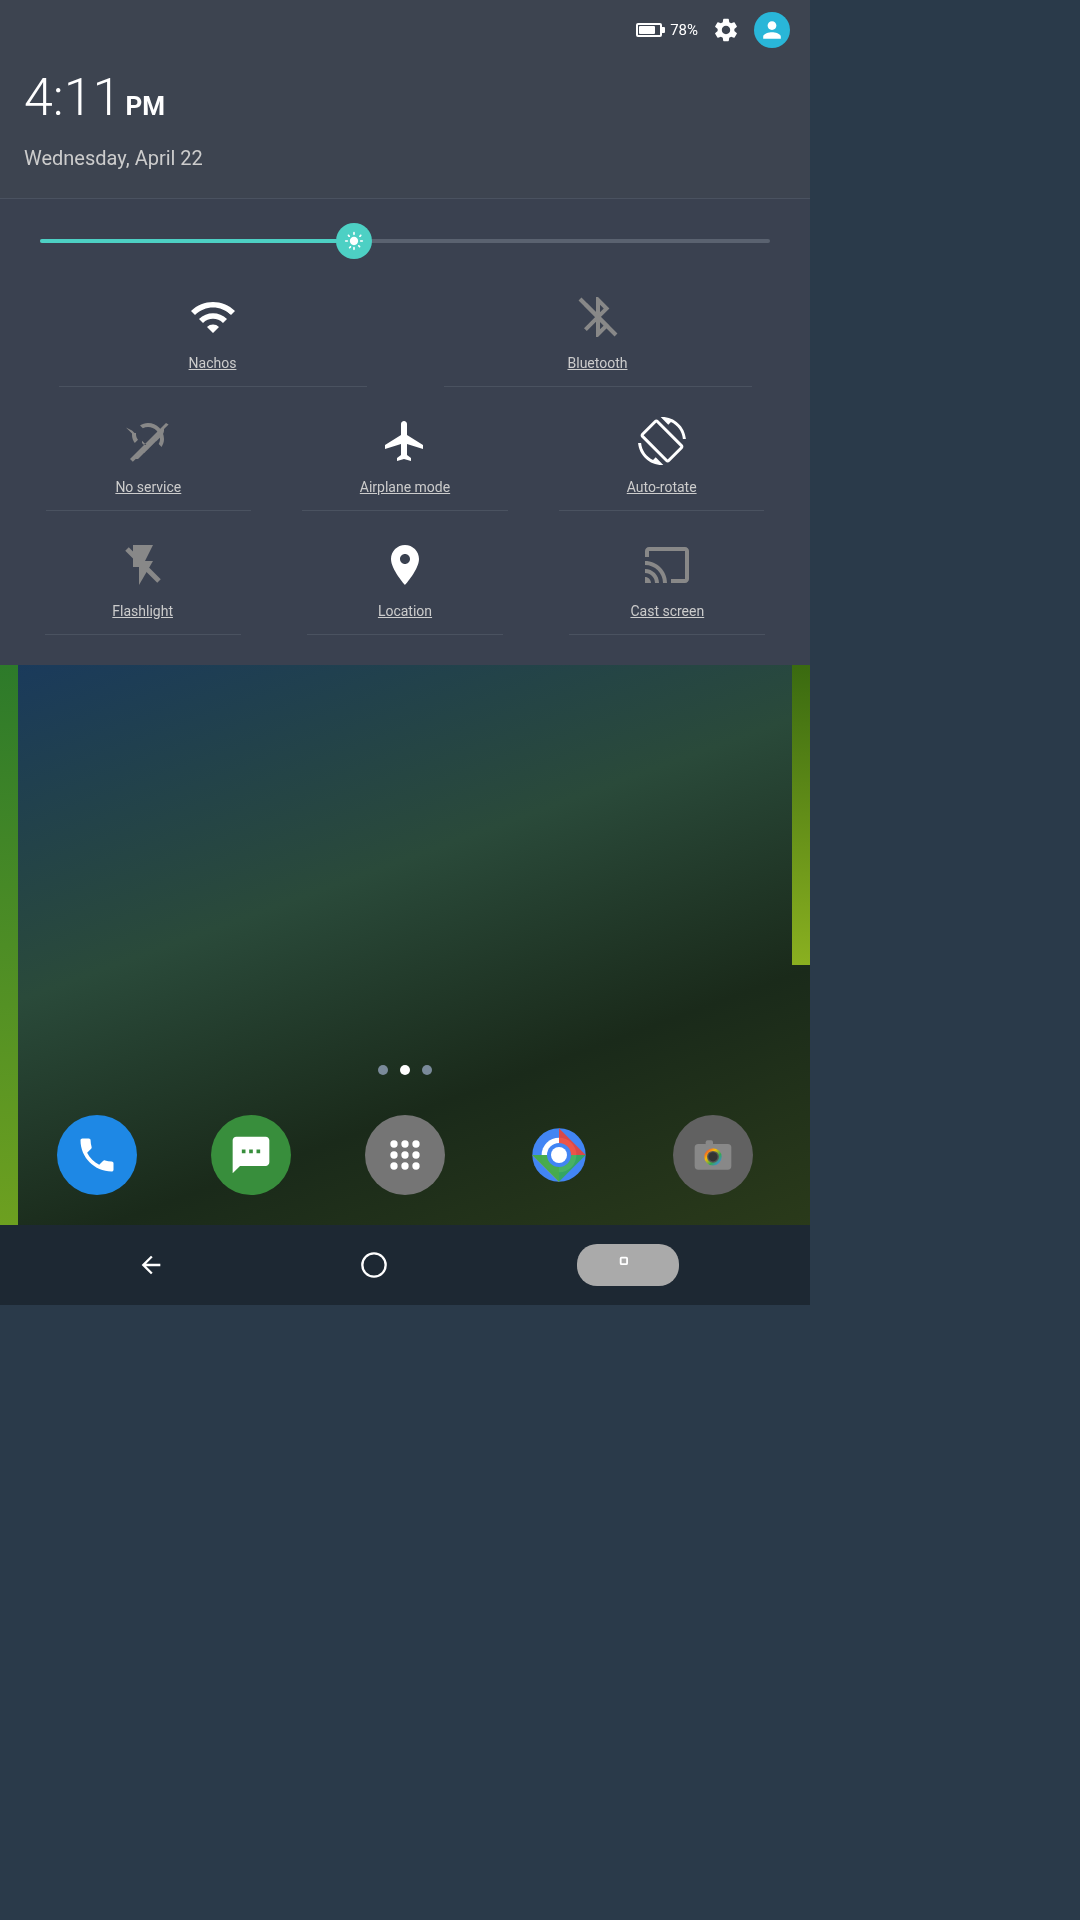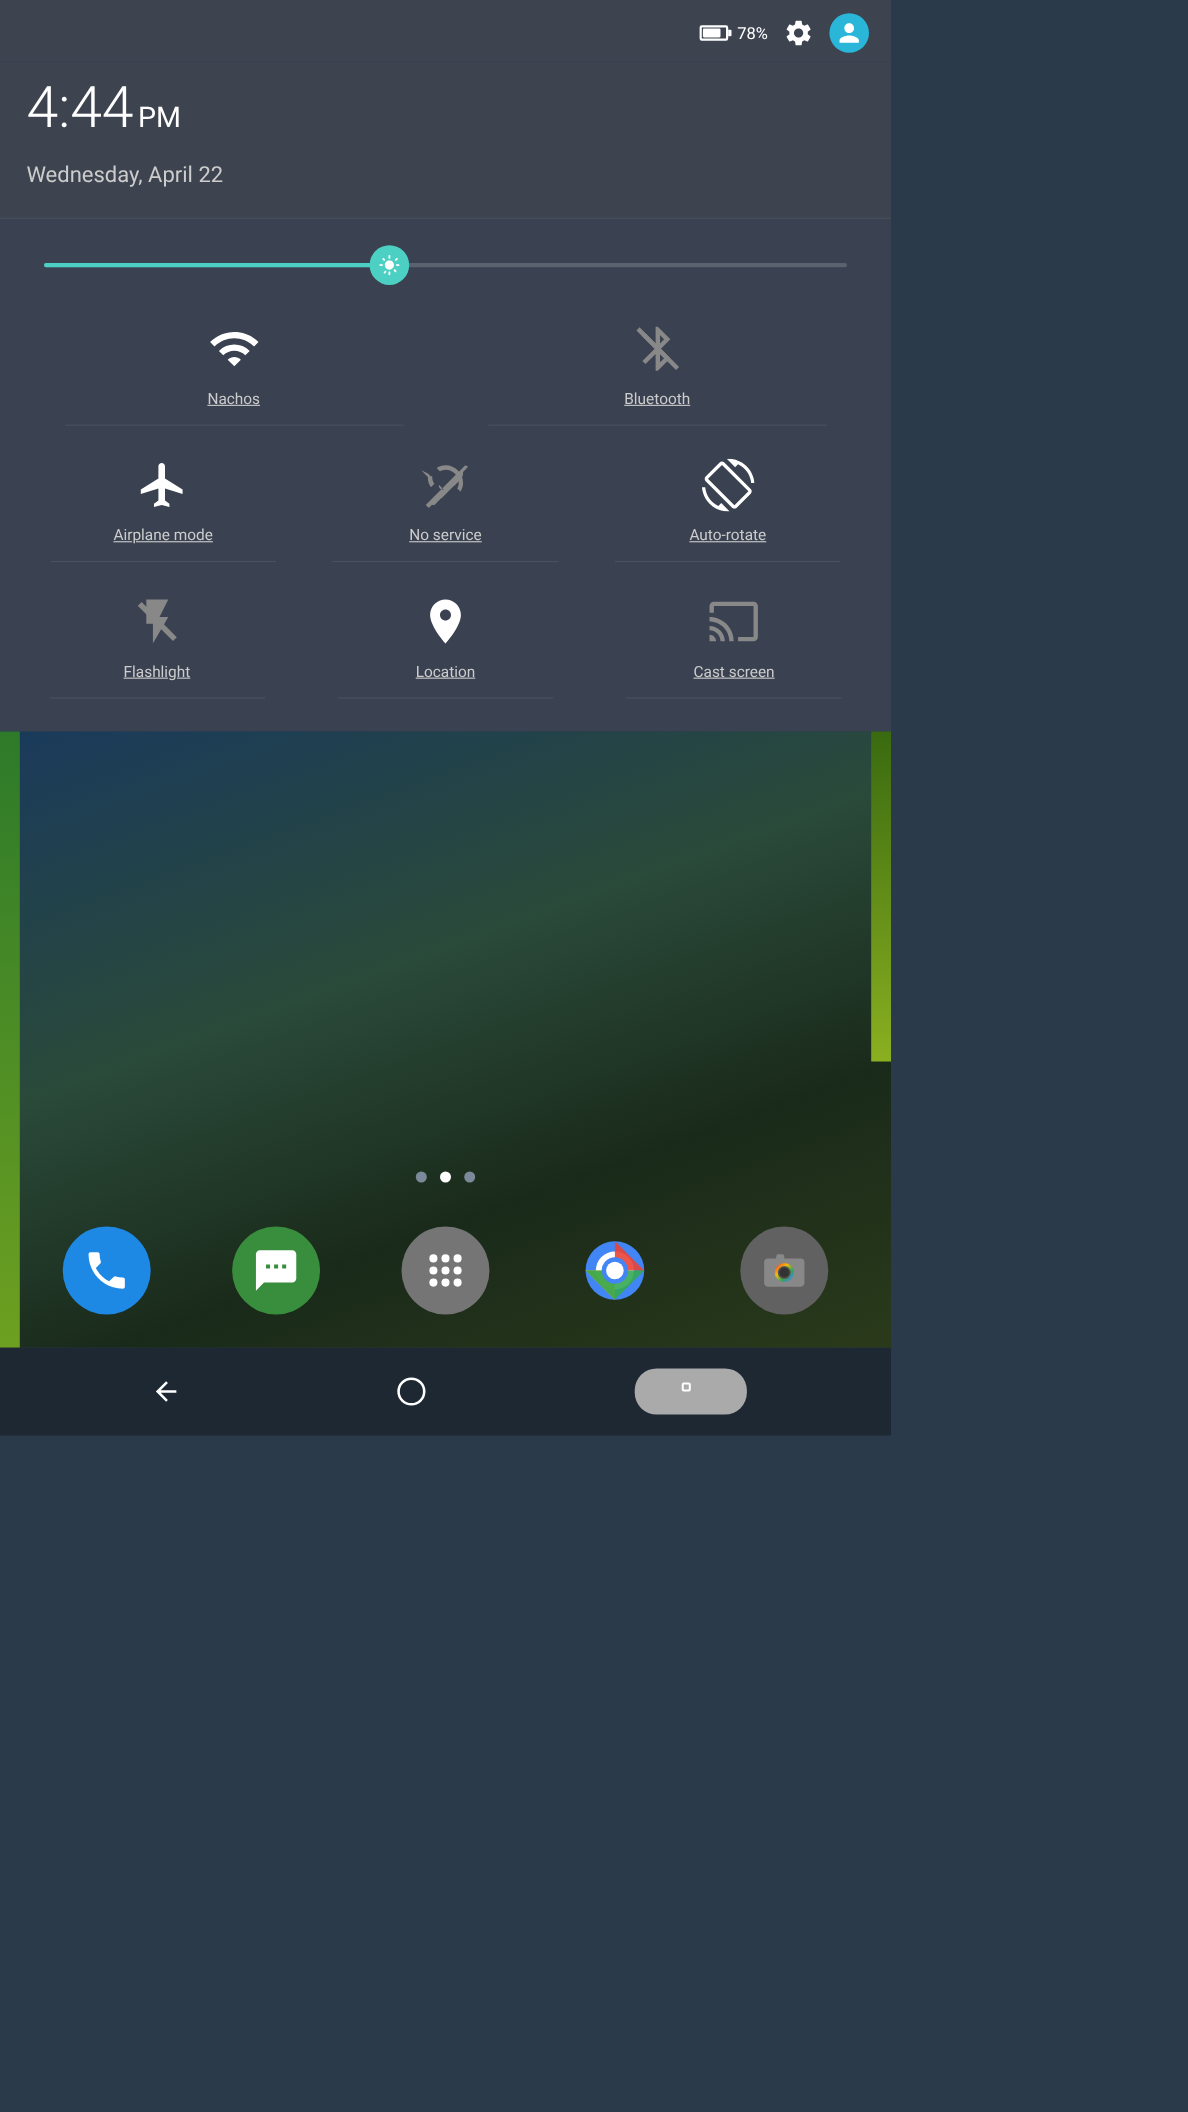--- a/index.html
+++ b/index.html
@@ -80,21 +80,21 @@
       border-bottom: 1px solid #4a5260;
     }
     .time-display {
       color: #fff;
       font-size: 52px;
       font-weight: 300;
       line-height: 1;
     }
     .time-display .period {
       font-size: 26px;
-      font-weight: 400;
+      font-weight: 700;
       margin-left: 4px;
       text-align: right;
     }
     .date-display {
       color: #ccc;
       font-size: 20px;
       margin-top: 22px;
     }
 
     
@@ -308,21 +308,21 @@
   </div>
   <div class="account-avatar">
     <svg width="22" height="22" viewBox="0 0 24 24" fill="white">
       <path d="M12 12c2.7 0 4.8-2.1 4.8-4.8S14.7 2.4 12 2.4 7.2 4.5 7.2 7.2 9.3 12 12 12zm0 2.4c-3.2 0-9.6 1.6-9.6 4.8v2.4h19.2v-2.4c0-3.2-6.4-4.8-9.6-4.8z"></path>
     </svg>
   </div>
 </div>
 
 <div class="datetime-header">
   <div class="time-display">
-    <span>4:44</span><span class="period">PM</span>
+    <span>4:11</span><span class="period">PM</span>
   </div>
   <div class="date-display">Wednesday, April 22</div>
 </div>
 
 <div class="quick-settings">
 
   <div class="brightness-row">
     <div class="brightness-slider-track">
       <div class="brightness-fill"></div>
       <div class="brightness-thumb">
@@ -357,35 +357,35 @@
         </svg>
       </div>
       <span class="toggle-label">Bluetooth</span>
     </div>
   </div>
 
   <div class="toggle-grid-row2">
 
     <div class="toggle-item">
       <div class="toggle-icon-wrap">
-        <svg width="48" height="48" viewBox="0 0 24 24" fill="white">
-          <path d="M21 16v-2l-8-5V3.5c0-.83-.67-1.5-1.5-1.5S10 2.67 10 3.5V9l-8 5v2l8-2.5V19l-2 1.5V22l3.5-1 3.5 1v-1.5L13 19v-5.5l8 2.5z"></path>
-        </svg>
-      </div>
-      <span class="toggle-label">Airplane mode</span>
-    </div>
-
-    <div class="toggle-item">
-      <div class="toggle-icon-wrap">
         <svg width="48" height="48" viewBox="0 0 24 24" fill="#888">
           <path d="M21 3L3 21l1.41 1.41L6 20.82V21h1l3-3h.17l.71-.71 1.41-1.41.71-.71H13l3-3h.17l3.12-3.12c.38-.76.71-1.56.71-2.38V6l2.29-2.29L21 3zM1 5.27L4 8.27V9c0 1.5.53 2.87 1.4 3.94L7 11.34C6.37 10.63 6 9.68 6 8.65V8h-.73L4 6.73 1 5.27zM9 11.82L11.18 14H10l-1-1v-.18z"></path>
           <path d="M12 3c-1.5 0-2.87.47-4 1.24l1.42 1.42C10.24 5.24 11.1 5 12 5c3.31 0 6 2.69 6 6 0 .9-.24 1.76-.66 2.5l1.44 1.44C19.53 13.79 20 12.45 20 11c0-4.41-3.59-8-8-8z"></path>
         </svg>
       </div>
       <span class="toggle-label">No service</span>
+    </div>
+
+    <div class="toggle-item">
+      <div class="toggle-icon-wrap">
+        <svg width="48" height="48" viewBox="0 0 24 24" fill="white">
+          <path d="M21 16v-2l-8-5V3.5c0-.83-.67-1.5-1.5-1.5S10 2.67 10 3.5V9l-8 5v2l8-2.5V19l-2 1.5V22l3.5-1 3.5 1v-1.5L13 19v-5.5l8 2.5z"></path>
+        </svg>
+      </div>
+      <span class="toggle-label">Airplane mode</span>
     </div>
 
     <div class="toggle-item">
       <div class="toggle-icon-wrap">
         <svg width="48" height="48" viewBox="0 0 24 24" fill="white">
           <path d="M16.48 2.52c3.27 1.55 5.61 4.72 5.97 8.48h1.5C23.44 4.84 18.29 0 12 0l-.66.03 3.81 3.81 1.33-1.32zm-6.25-.77c-.59-.59-1.54-.59-2.12 0L1.75 8.11c-.59.59-.59 1.54 0 2.12l12.02 12.02c.59.59 1.54.59 2.12 0l6.36-6.36c.59-.59.59-1.54 0-2.12L10.23 1.75zm4.6 19.44L2.81 9.17l6.36-6.36 12.02 12.02-6.36 6.36zm-7.31.29C4.25 19.94 1.91 16.76 1.55 13H.05C.56 19.16 5.71 24 12 24l.66-.03-3.81-3.81-1.33 1.32z"></path>
         </svg>
       </div>
       <span class="toggle-label">Auto-rotate</span>
     </div>

